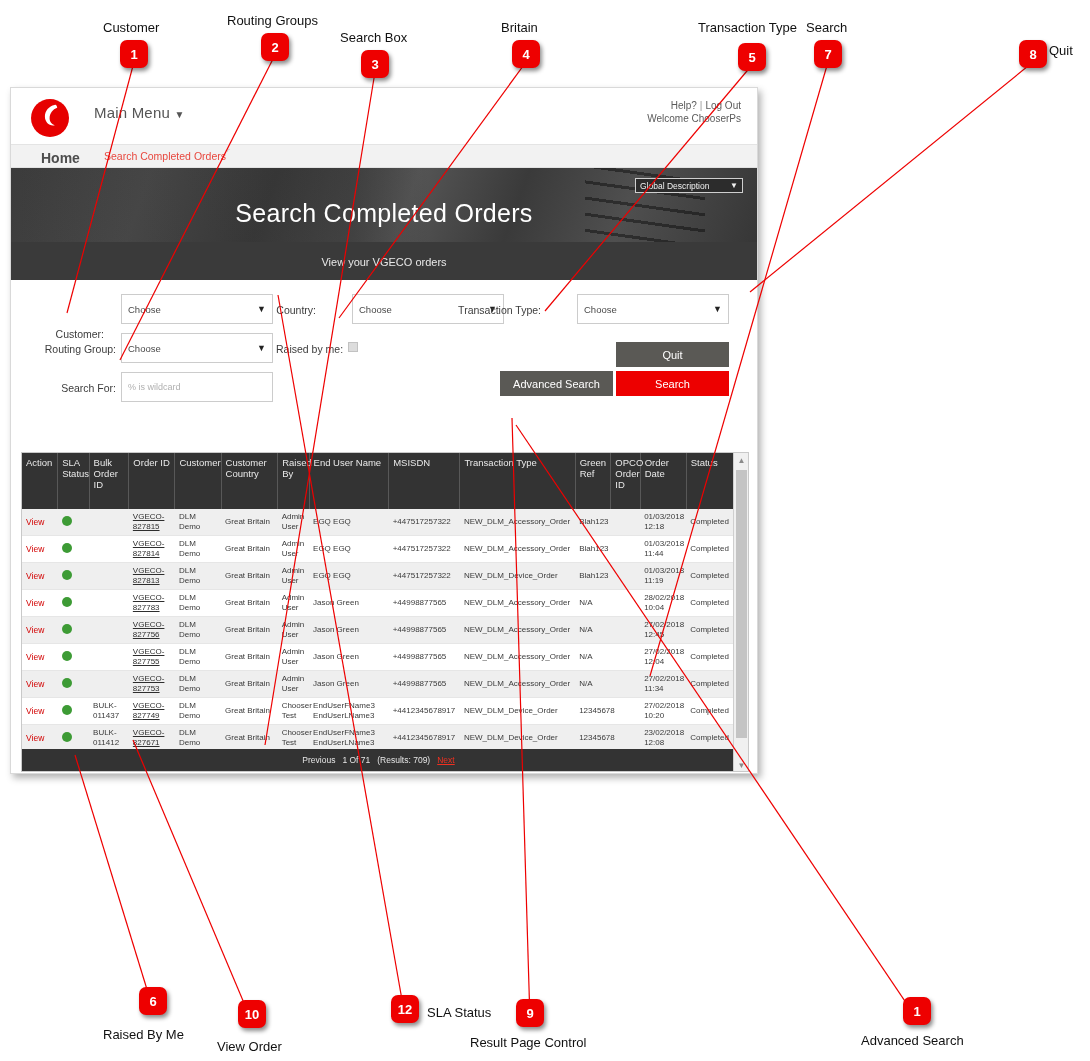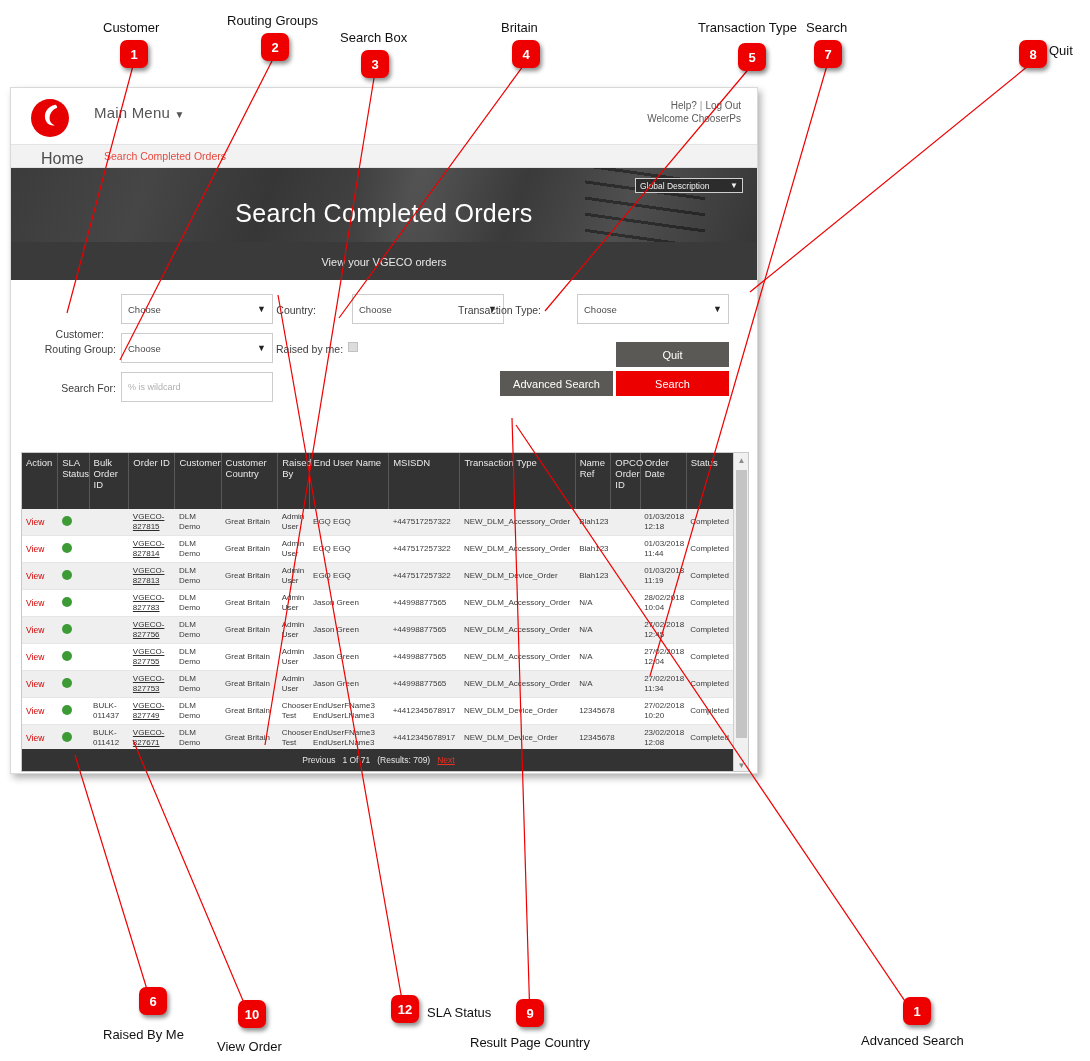--- a/index.html
+++ b/index.html
@@ -55,21 +55,21 @@
   }
   .hdr-links a { color:#5b5b5b; text-decoration:none; }
   .hdr-links .sep { color:#9a9a9a; padding:0 3px; }
 
   
   .nav-strip {
     height:24px; background:#f2f2f2; border-top:1px solid #e4e4e4;
     position:relative; border-bottom:1px solid #e2e2e2;
   }
   .nav-strip .nav-home {
-    position:absolute; left:30px; top:5px; font-size:16px; color:#4d4d4d; text-decoration:none;
+    position:absolute; left:30px; top:5px; font-size:14px; color:#4d4d4d; text-decoration:none;font-weight:bold;
   }
   .nav-strip .nav-cur {
     position:absolute; left:93px; top:5px; font-size:10.5px; color:#e8483f; text-decoration:none;
   }
   .nav-strip .nav-tick { position:absolute; left:216px; top:2px; font-size:8px; color:#bdbdbd; }
 
   
   .hero {
     position:relative; height:112px;
     background:
@@ -283,21 +283,21 @@
               <th>Action</th>
               <th>SLA Status</th>
               <th>Bulk Order ID</th>
               <th>Order ID</th>
               <th>Customer</th>
               <th>Customer Country</th>
               <th>Raised By</th>
               <th>End User Name</th>
               <th>MSISDN</th>
               <th>Transaction Type</th>
-              <th>Name Ref</th>
+              <th>Green Ref</th>
               <th>OPCO Order ID</th>
               <th>Order Date</th>
               <th>Status</th>
             </tr>
           </thead>
         <tbody id="tbody">
             <tr class="odd">
               <td><a href="#" class="view-link">View</a></td>
               <td><span class="dot dot-green"></span></td>
               <td></td>
@@ -489,16 +489,16 @@
     <div class="annot-label" style="left: 806px; top: 20px;">Search</div>
     <div class="callout" style="left: 1019px; top: 40px;">8</div>
     <div class="annot-label" style="left: 1049px; top: 43px;">Quit</div>
     <div class="callout" style="left: 139px; top: 987px;">6</div>
     <div class="annot-label" style="left: 103px; top: 1027px;">Raised By Me</div>
     <div class="callout" style="left: 238px; top: 1000px;">10</div>
     <div class="annot-label" style="left: 217px; top: 1039px;">View Order</div>
     <div class="callout" style="left: 391px; top: 995px;">12</div>
     <div class="annot-label" style="left: 427px; top: 1005px;">SLA Status</div>
     <div class="callout" style="left: 516px; top: 999px;">9</div>
-    <div class="annot-label" style="left: 470px; top: 1035px;">Result Page Country</div>
+    <div class="annot-label" style="left: 470px; top: 1035px;">Result Page Control</div>
     <div class="callout" style="left: 903px; top: 997px;">1</div>
     <div class="annot-label" style="left: 861px; top: 1033px;">Advanced Search</div>
   </div>
 
 </body></html>

